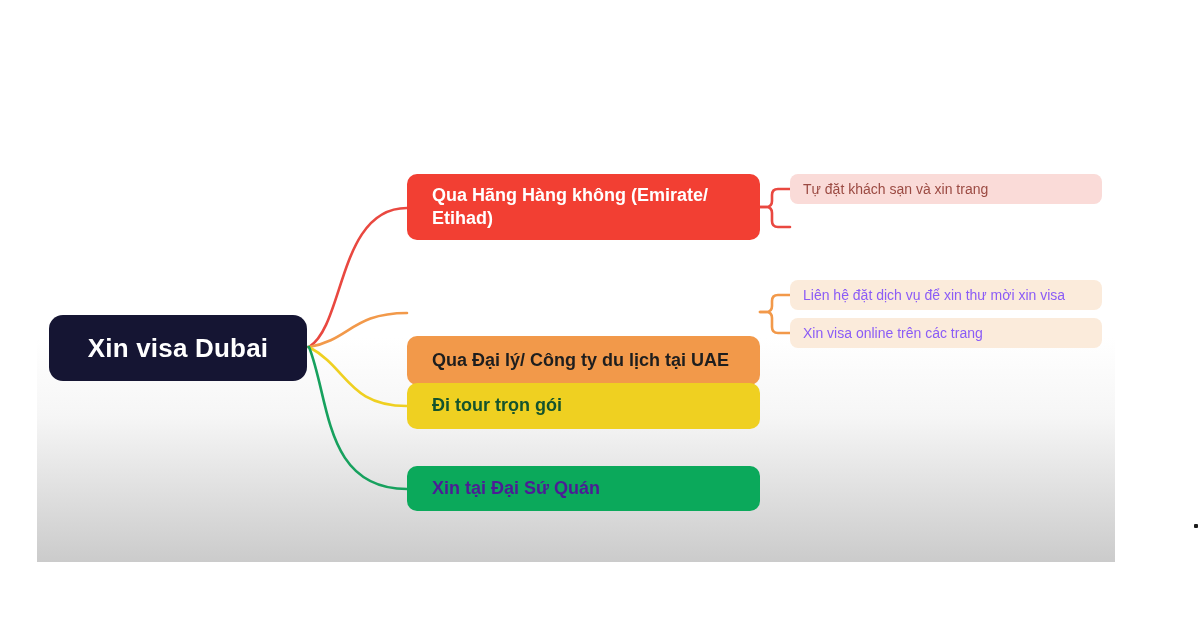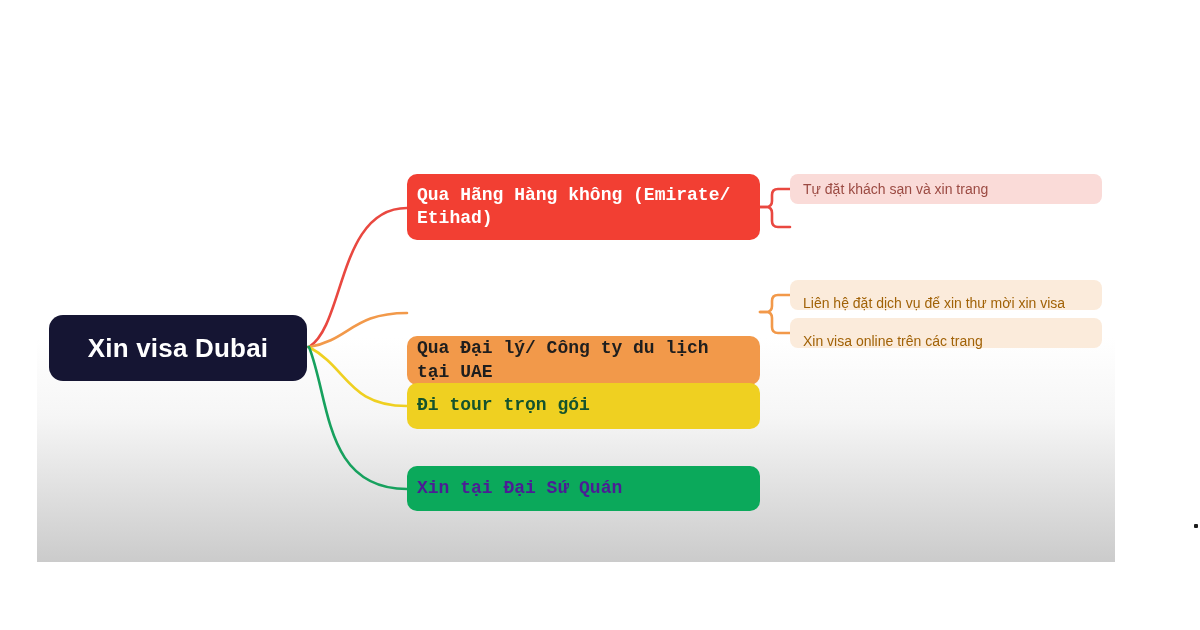--- a/index.html
+++ b/index.html
@@ -53,40 +53,39 @@
     border-radius: 14px;
     justify-content: center;
     font-size: 26px;
     font-weight: bold;
     letter-spacing: 0.2px;
     margin-left: 11px;
   }
   .branch {
     left: 407px; width: 353px;
     border-radius: 10px;
-    padding: 6px 12px 6px 10px;
+    padding: 6px 12px 6px 25px;
     font-size: 18px;
     font-weight: bold;
     line-height: 1.28;
-    font-family: Liberation Mono, monospace;
   }
   .b-airline { top: 174px; height: 66px; background: #f23f33; color: #ffffff; }
   .b-agency  { top: 288px; height: 49px; background: #f2994a; color: #1e1e1e; margin-top: 48px; }
   .b-tour    { top: 383px; height: 46px; background: #efd021; color: #14532d; }
   .b-embassy { top: 466px; height: 45px; background: #0ba95b; color: #4c1d95; }
 
   .child {
     left: 790px; width: 312px; height: 30px;
     border-radius: 8px;
     padding: 0 10px 0 13px;
     font-size: 14px;
     line-height: 1;
   }
   .c-pink  { background: #fadbd8; color: #9b4a42; }
-  .c-peach { background: #fbebdb; color: #a16207; align-items: flex-end; }
+  .c-peach { background: #fbebdb; color: #8b5cf6; }
   .ch-1 { top: 174px; }
   .ch-2 { top: 212px; }
   .ch-3 { top: 280px; }
   .ch-4 { top: 318px; }
 
   .stray-dot {
     position: absolute;
     left: 1194px; top: 524px;
     width: 4px; height: 4px;
     background: #1c1c1c;

